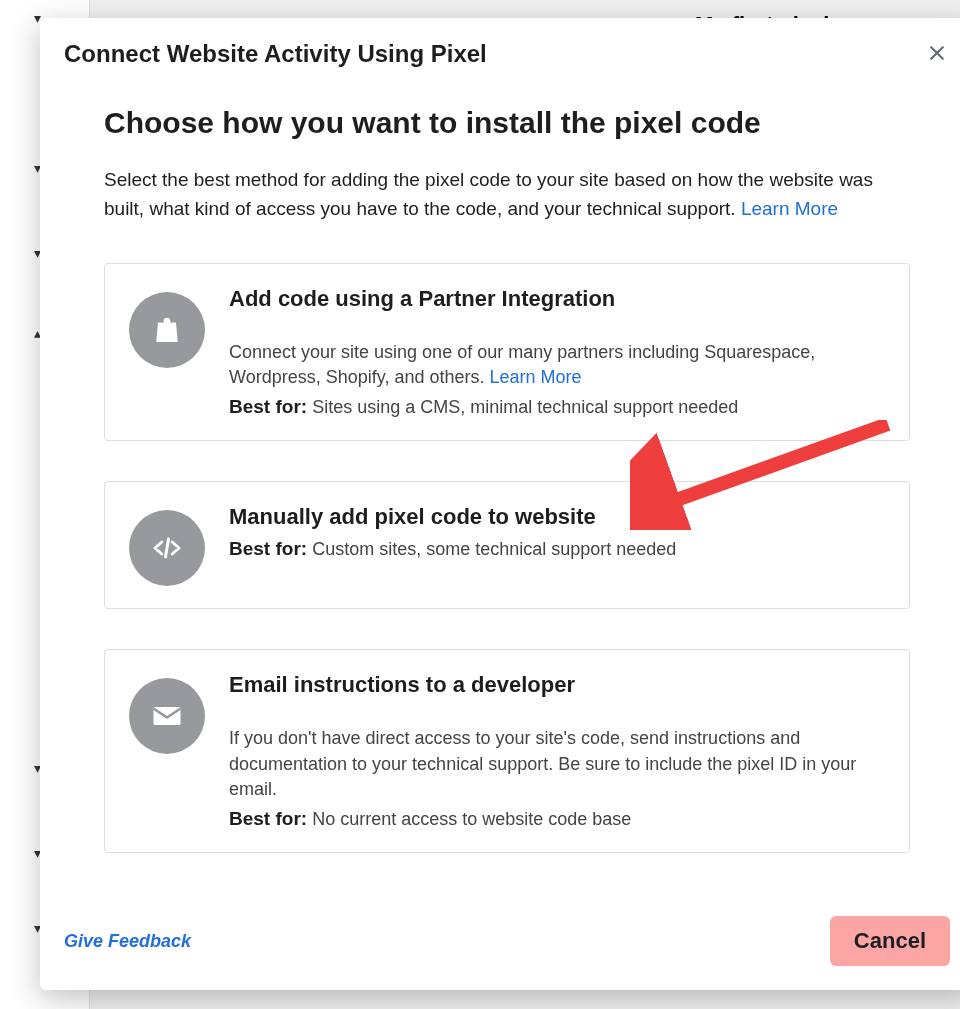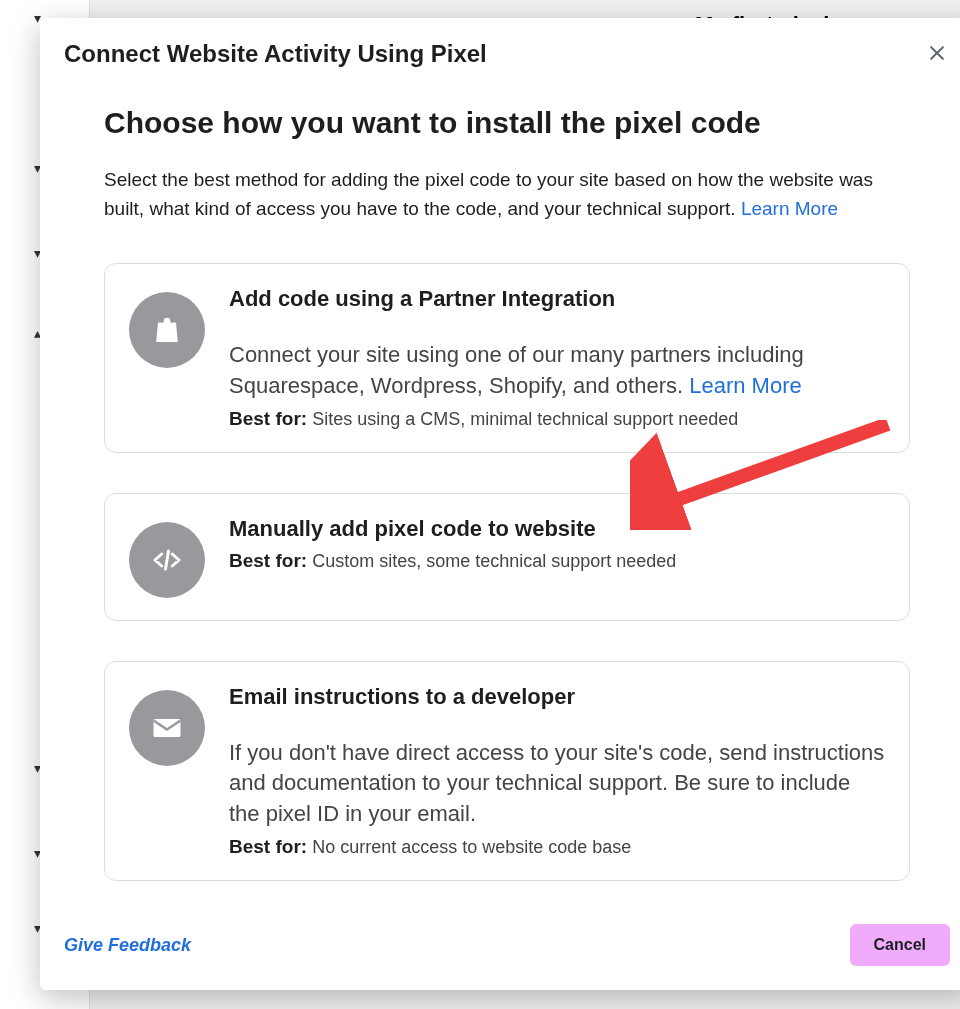--- a/index.html
+++ b/index.html
@@ -99,21 +99,21 @@
       line-height: 1.5;
       color: #1c1e21;
     }
     .intro-desc a, .option-desc a {
       color: #216fdb;
       text-decoration: none;
     }
 
     .option-card {
       border: 1px solid #dadde1;
-      border-radius: 12px;
+      border-radius: 4px;
       margin-top: 40px;
       padding: 22px 24px;
       display: flex;
       align-items: flex-start;
       cursor: pointer;
       background: #fff;
     }
     .option-icon {
       width: 76px;
       height: 76px;
@@ -128,21 +128,21 @@
     }
     .option-icon svg { width: 36px; height: 36px; fill: #fff; }
     .option-content { flex: 1; }
     .option-title {
       font-size: 22px;
       font-weight: 700;
       color: #1c1e21;
       margin-bottom: 8px;
     }
     .option-desc {
-      font-size: 22px;
+      font-size: 18px;
       color: #444;
       line-height: 1.4;
       margin-bottom: 6px;
       margin-top: 28px;
     }
     .option-best {
       font-size: 18px;
     }
     .option-best b {
       font-size: 19px;
@@ -161,25 +161,25 @@
       justify-content: space-between;
     }
     .feedback-link {
       color: #216fdb;
       font-size: 18px;
       font-weight: 700;
       cursor: pointer;
       font-style: italic;
     }
     .cancel-btn {
-      background: #f0abfc;
+      background: #fca5a5;
       border: none;
       border-radius: 6px;
       padding: 12px 24px;
-      font-size: 16px;
+      font-size: 22px;
       font-weight: 600;
       color: #1c1e21;
       cursor: pointer;
     }
 
     
     .annotation-arrow {
       position: absolute;
       left: 630px;
       top: 420px;

